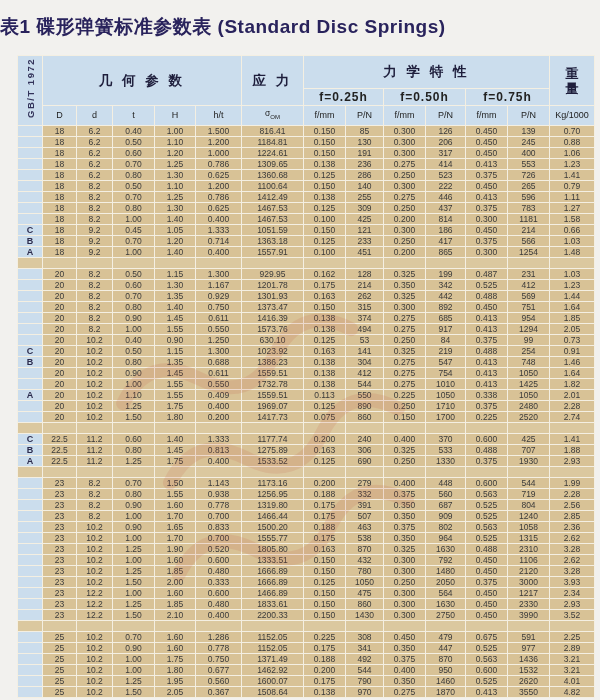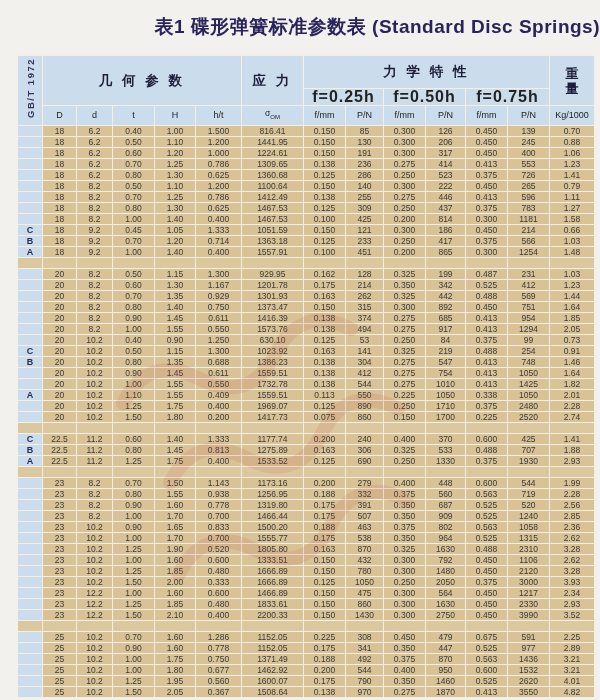--- a/index.html
+++ b/index.html
@@ -2,41 +2,41 @@
 <html><head>
 <meta charset="utf-8">
 <style>
   html,body{margin:0;padding:0;}
   body{
     width:600px;height:700px;overflow:hidden;position:relative;
     background:#f2f1ee;
     font-family:"Liberation Sans", sans-serif;
   }
   .title{
-    padding-top:14px;text-align:right;
+    padding-top:14px;text-align:left;
     font-size:19px;font-weight:bold;color:#29235c;letter-spacing:0.5px;
   }
   .table-wrap{position:absolute;left:17px;top:55px;}
   table{
     border-collapse:separate;border-spacing:1px;
     background:#f4efe2;table-layout:fixed;
   }
   td{box-sizing:border-box;padding:0;margin:0;}
   thead td{
     background:#cbdded;color:#23233f;text-align:center;vertical-align:middle;
   }
   td.side{background:#cbdded;}
   .side-text{
     display:inline-block;
     writing-mode:vertical-rl;transform:rotate(180deg);
     font-size:9.5px;letter-spacing:1.5px;color:#33335a;font-weight:bold;
   }
   .grp{font-size:13.5px;font-weight:bold;letter-spacing:3px;color:#1e1e3c;}
   .weight-cell{font-size:13px;font-weight:bold;line-height:15px;color:#1e1e3c;}
-  .flevel{font-size:16px;font-weight:bold;color:#222;height:16px;line-height:16px;letter-spacing:1px;}
+  .flevel{font-size:12px;font-weight:bold;color:#222;height:16px;line-height:16px;letter-spacing:1px;}
   .colhead{font-size:9px;height:15px;line-height:15px;color:#222;}
   .sigma{font-size:8.5px;}
   .sigma sub{font-size:6px;}
   tbody td{
     background:#d8c296;height:10px;line-height:10px;
     font-size:8.5px;text-align:center;color:#3a3a3a;
     overflow:hidden;white-space:nowrap;
   }
   tbody td.label-col{background:#cbdded;color:#2b2b4d;font-size:9px;font-weight:bold;}
   tbody tr.gap-row td{background:#dbc89f;}
@@ -119,21 +119,21 @@
           <td>139</td>
           <td>0.70</td>
         </tr>
         <tr>
           <td class="label-col"></td>
           <td>18</td>
           <td>6.2</td>
           <td>0.50</td>
           <td>1.10</td>
           <td>1.200</td>
-          <td>1441.95</td>
+          <td>1184.81</td>
           <td>0.150</td>
           <td>130</td>
           <td>0.300</td>
           <td>206</td>
           <td>0.450</td>
           <td>245</td>
           <td>0.88</td>
         </tr>
         <tr>
           <td class="label-col"></td>
@@ -653,21 +653,21 @@
           <td>8.2</td>
           <td>0.90</td>
           <td>1.60</td>
           <td>0.778</td>
           <td>1319.80</td>
           <td>0.175</td>
           <td>391</td>
           <td>0.350</td>
           <td>687</td>
           <td>0.525</td>
-          <td>520</td>
+          <td>804</td>
           <td>2.56</td>
         </tr>
         <tr>
           <td class="label-col"></td>
           <td>23</td>
           <td>8.2</td>
           <td>1.00</td>
           <td>1.70</td>
           <td>0.700</td>
           <td>1466.44</td>

